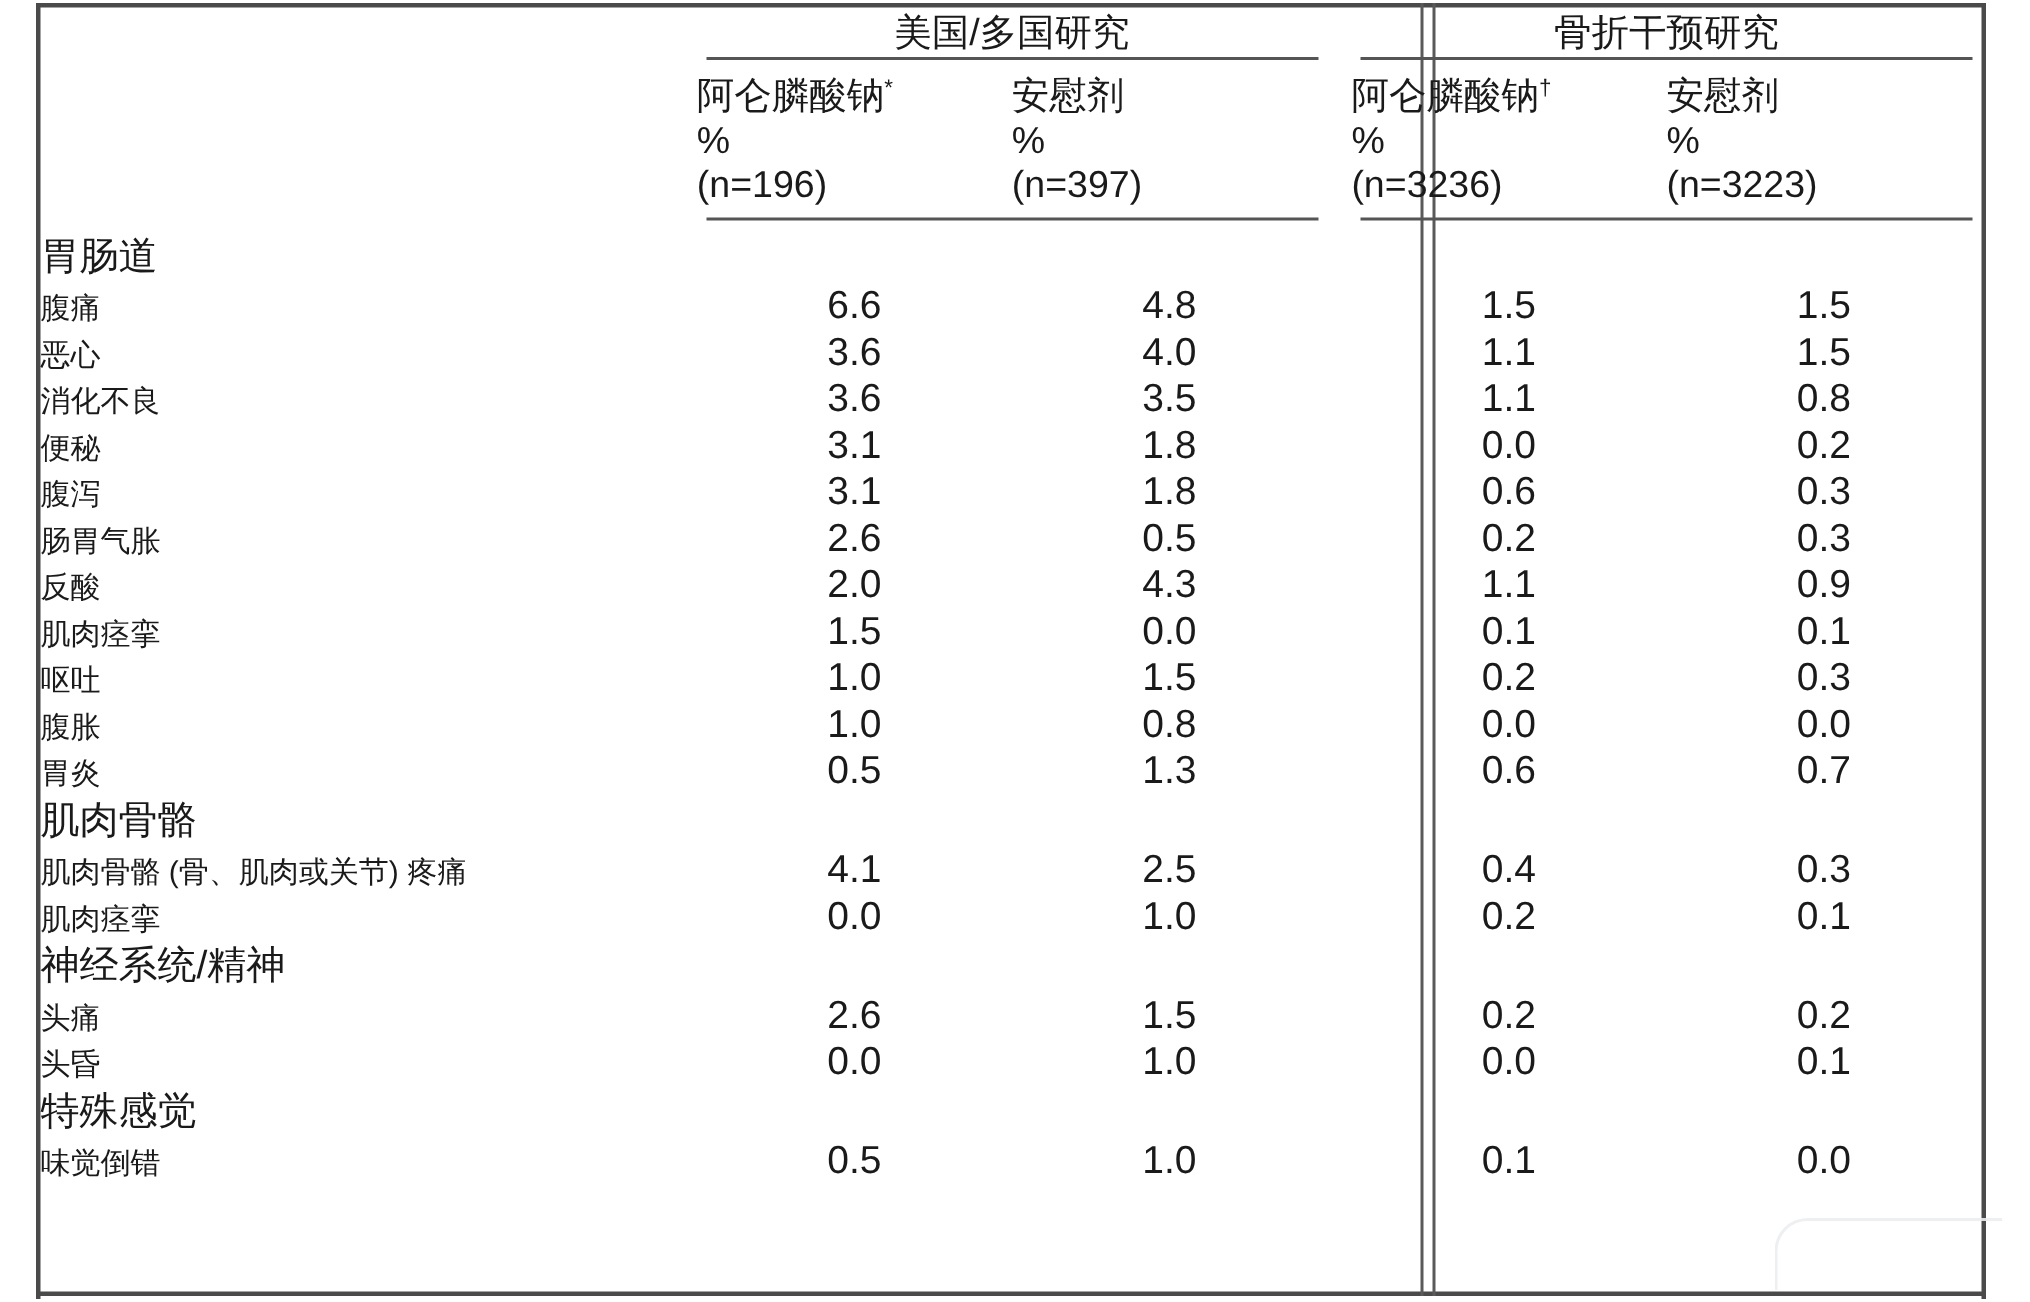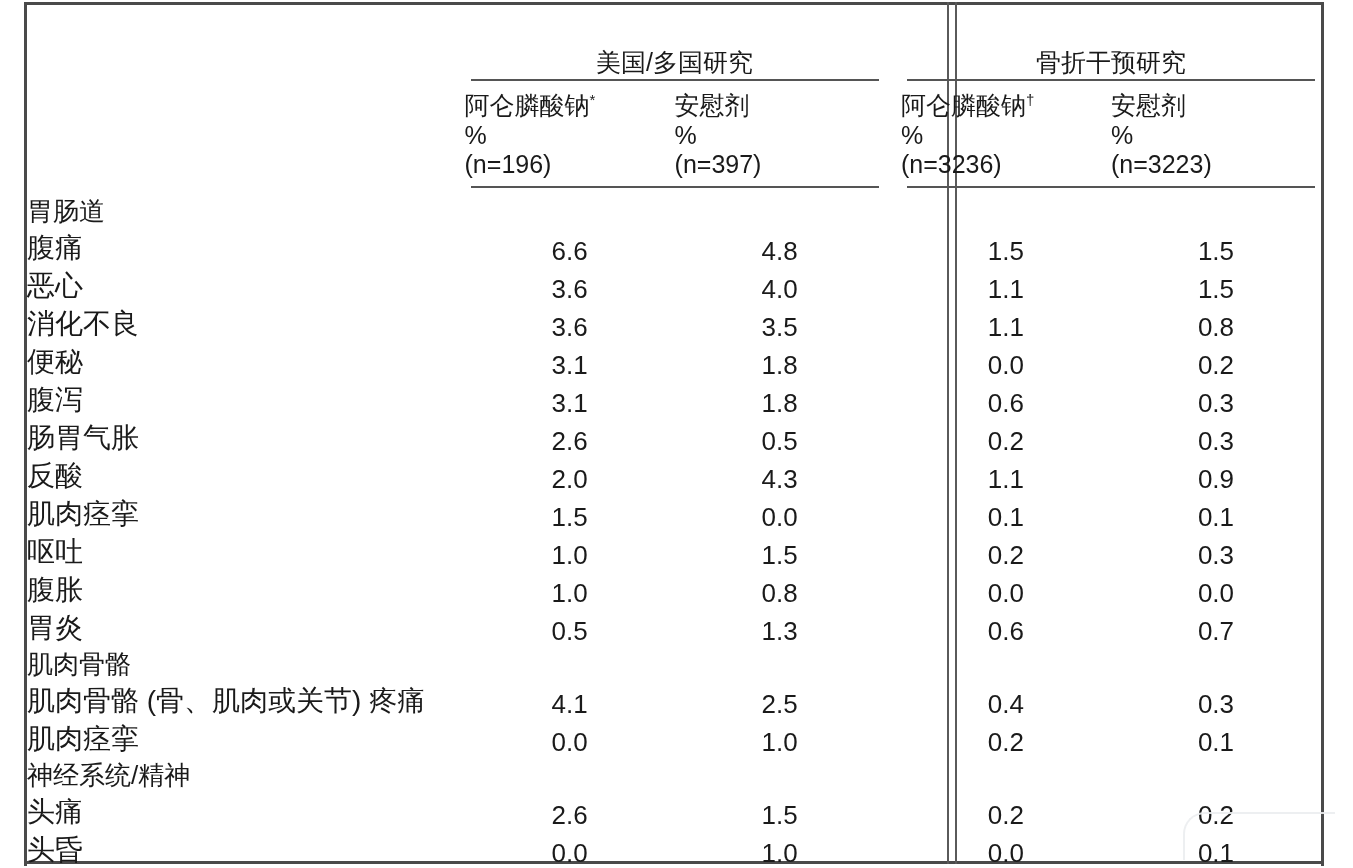--- a/index.html
+++ b/index.html
@@ -61,21 +61,20 @@
     border-left: 2px solid #5a5a5a;
     border-right: 2px solid #5a5a5a;
   }
 
   .table {
     position: absolute;
     left: 27px;
     top: 5px;
     width: 1294px;
     height: 710px;
-    margin-top: 41px;
   }
   table.grid {
     border-collapse: collapse;
     width: 100%;
     table-layout: fixed;
   }
   table.grid td, table.grid th {
     padding: 0;
     vertical-align: bottom;
     font-weight: normal;
@@ -116,21 +115,21 @@
 
   .section {
     font-size: 26px;
     font-weight: normal;
     padding-top: 6px;
     padding-bottom: 1px;
     text-align: left;
     white-space: nowrap;
   }
   .item {
-    font-size: 28px;
+    font-size: 20px;
     padding-left: 56px;
     padding-top: 1px;
     padding-bottom: 1px;
     text-align: left;
     white-space: nowrap;
   }
   .num {
     font-size: 26px;
     text-align: center;
     padding-top: 1px;

